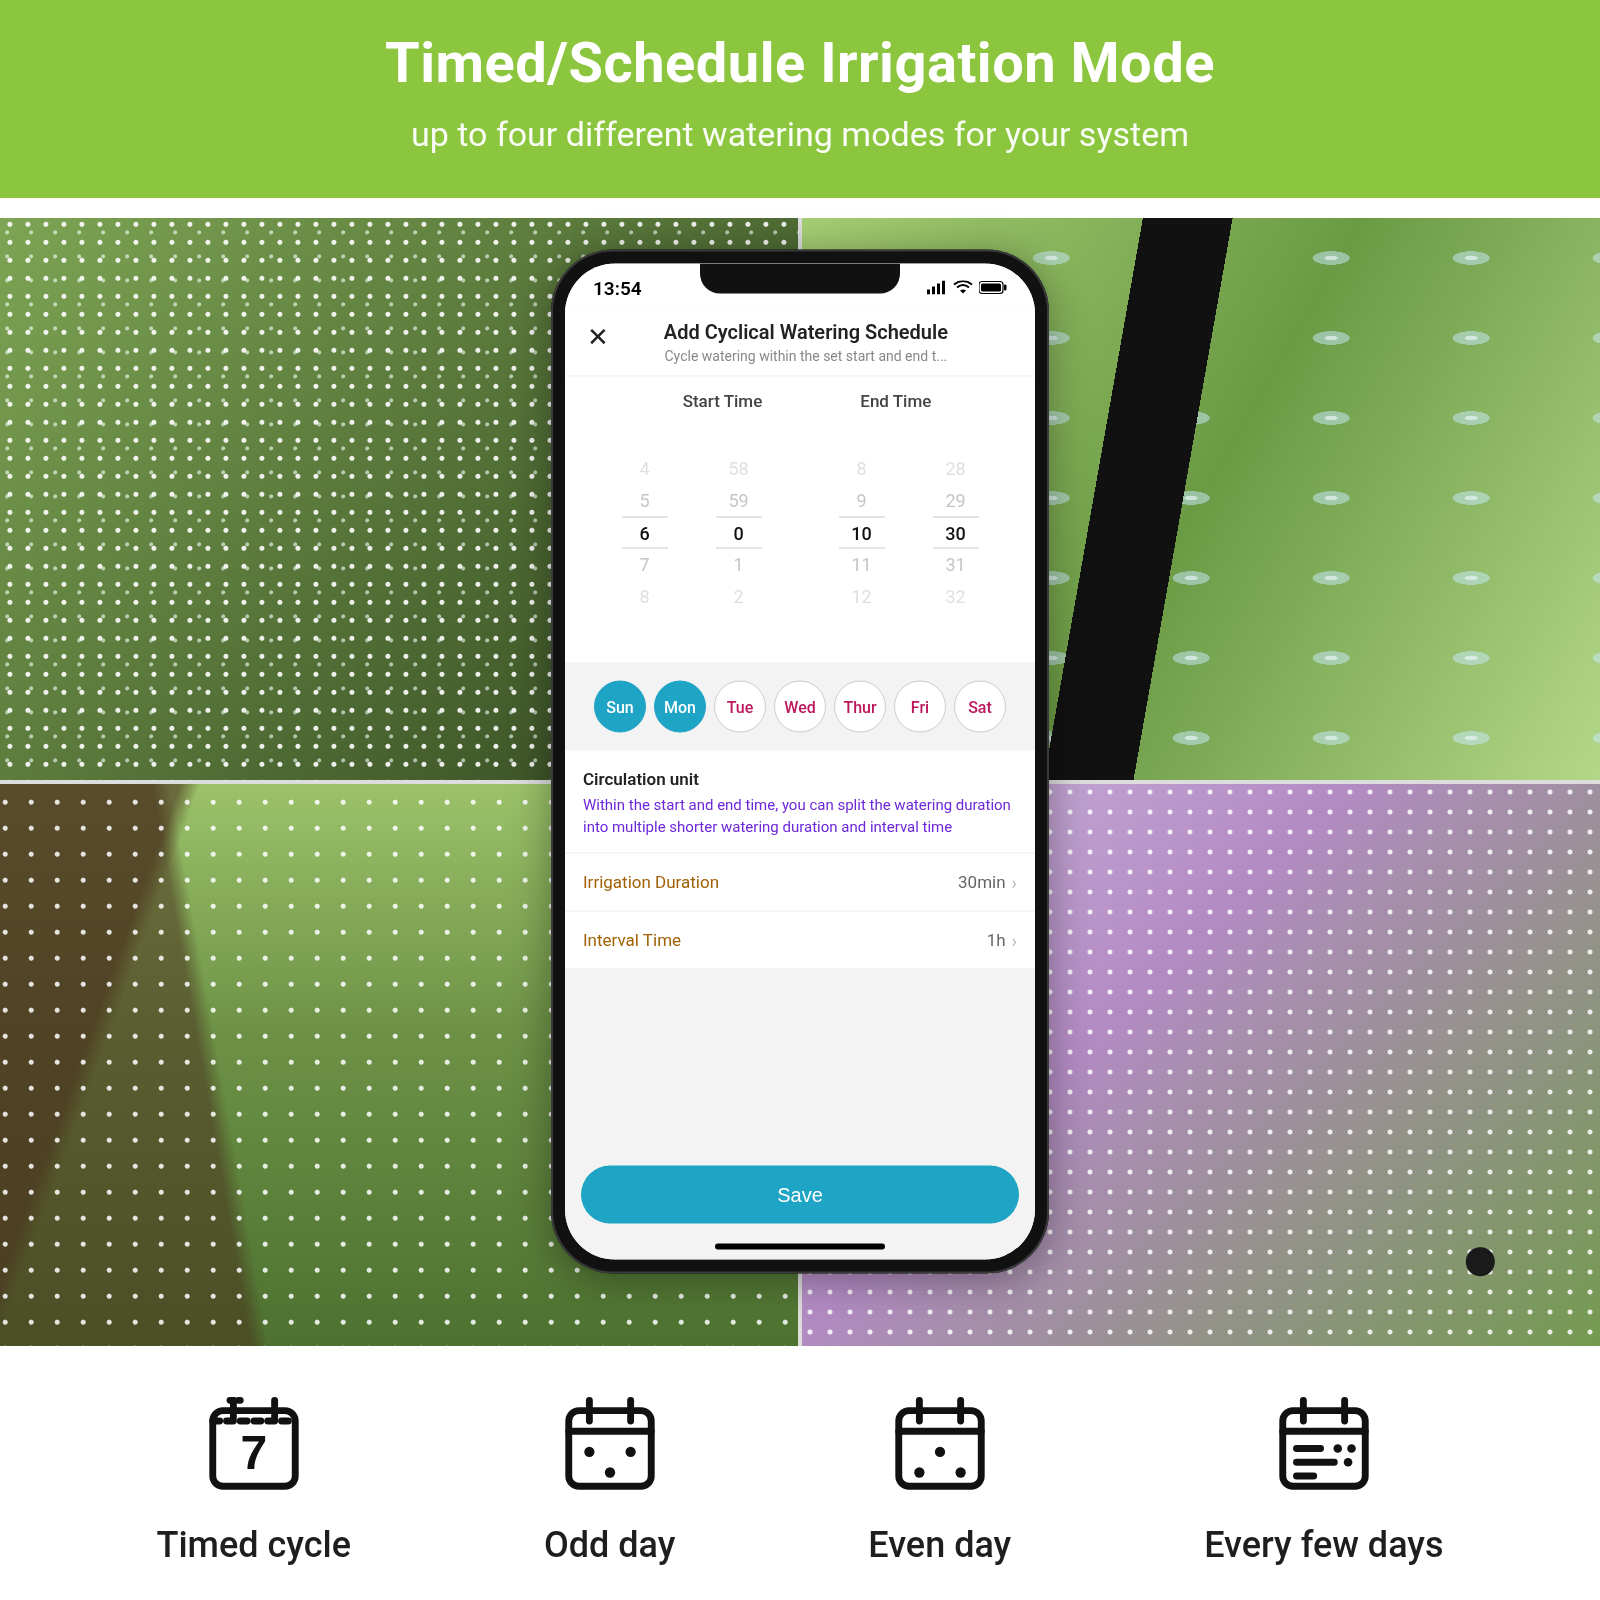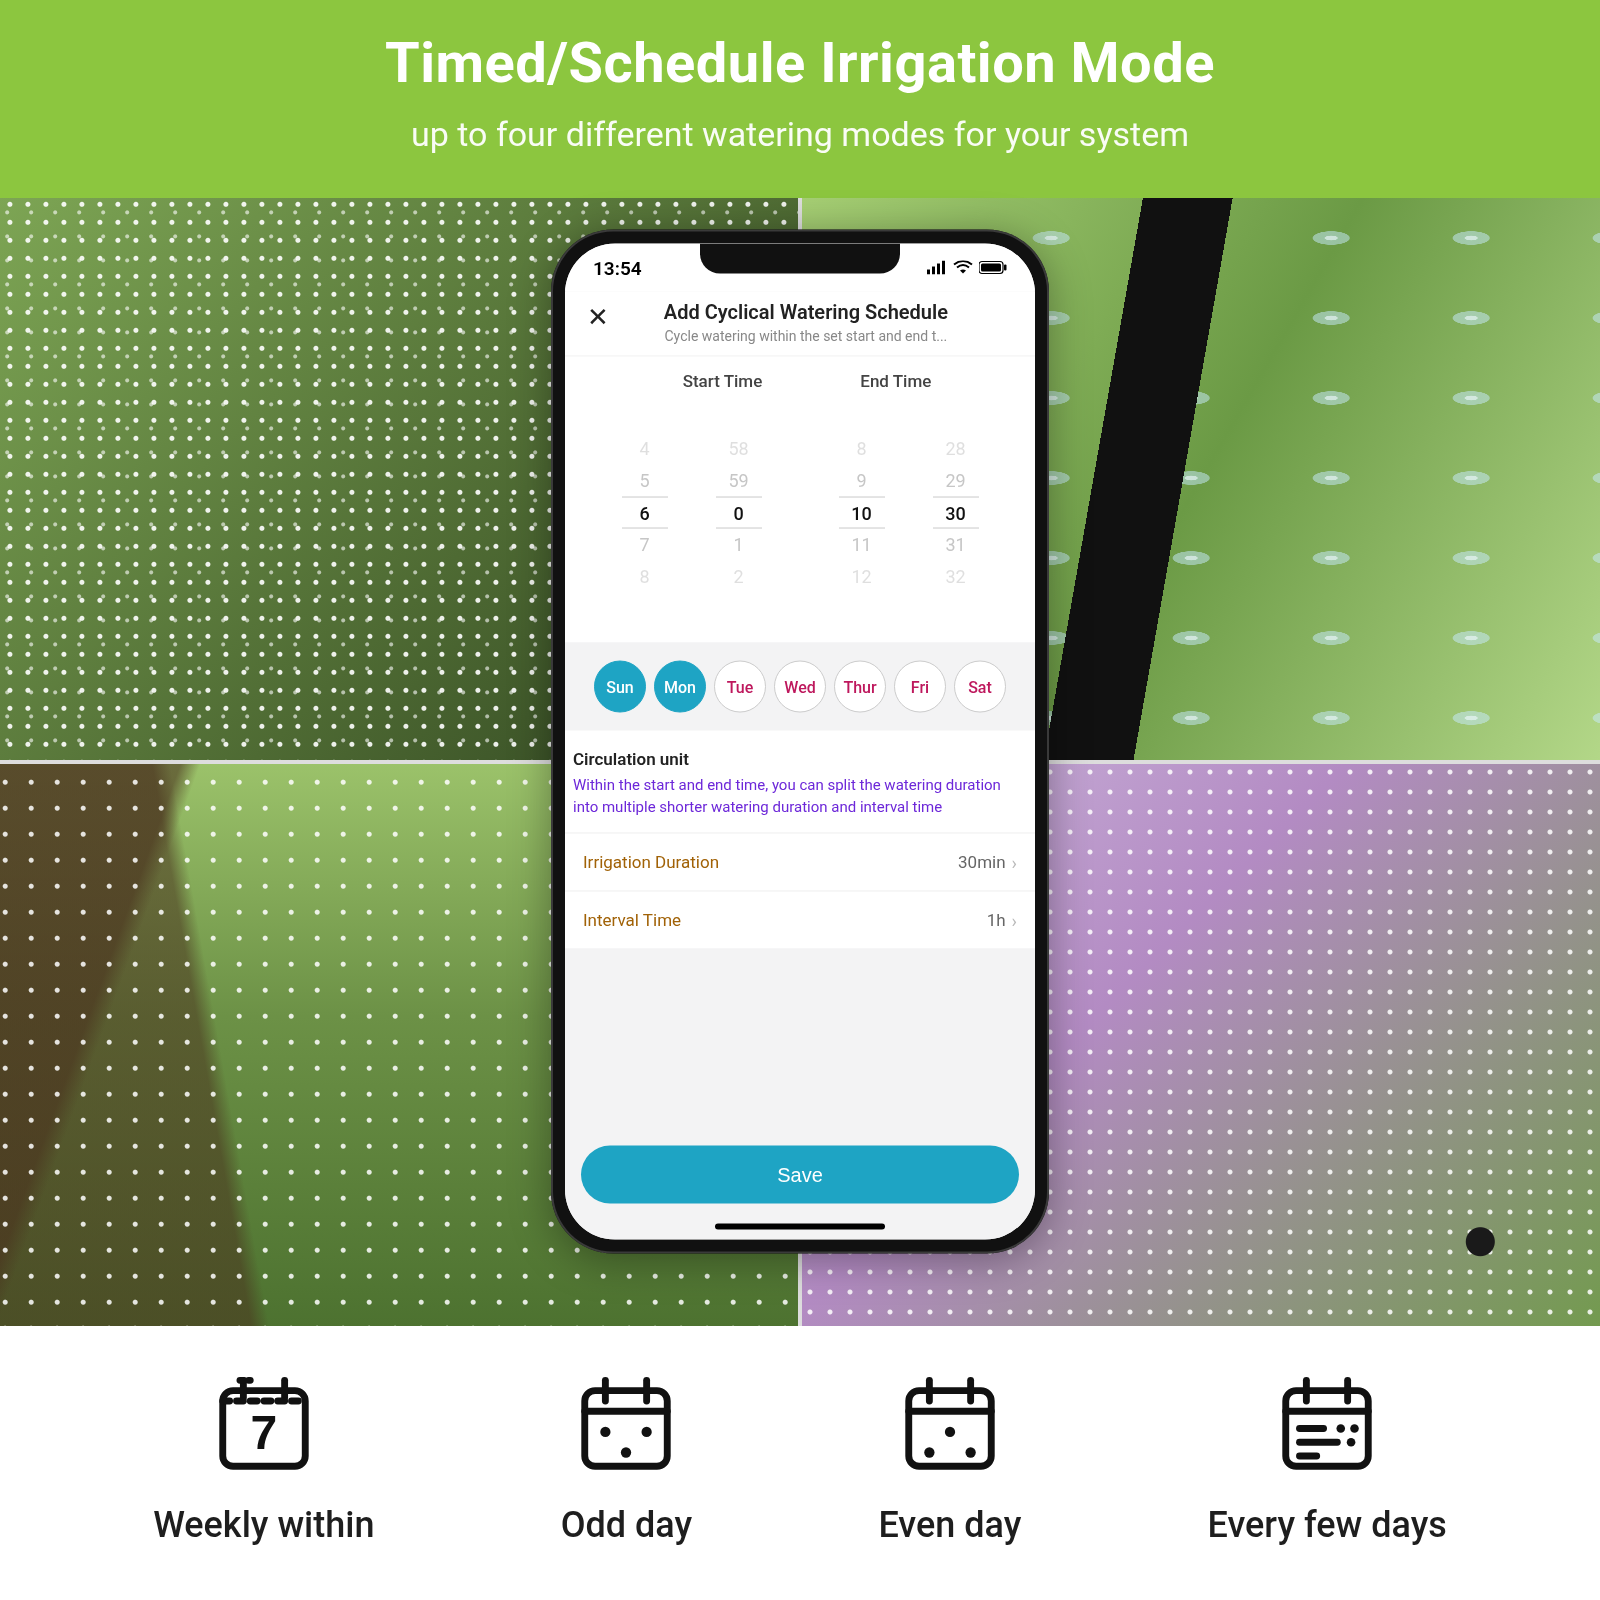--- a/index.html
+++ b/index.html
@@ -6,21 +6,21 @@
   body {
     font-family: -apple-system, BlinkMacSystemFont, "Segoe UI", Roboto, Helvetica, Arial, sans-serif;
     width: 1600px; height: 1600px; background: #fff; overflow: hidden;
   }
   
   .banner { background:#8cc63f; width:100%; padding:30px 0 44px; text-align:center; color:#fff; }
   .banner h1 { font-size:56px; font-weight:700; letter-spacing:.5px; }
   .banner p { font-size:34px; font-weight:400; margin-top:18px; opacity:.95; }
 
   
-  .collage { position:relative; width:100%; height:1128px; display:grid; grid-template-columns:1fr 1fr; grid-template-rows:1fr 1fr; gap:4px; background:#ddd; }
+  .collage { position:relative; width:100%; height:1128px; display:grid; grid-template-columns:1fr 1fr; grid-template-rows:1fr 1fr; gap:4px; background:#ddd;margin-top:20px; }
   .photo { background:#5a7a3a; position:relative; overflow:hidden; }
   .photo::after { content:""; position:absolute; inset:0; }
   .ph1 { background:linear-gradient(135deg,#7da554 0%,#4e6a33 60%,#2f4420 100%); }
   .ph1::after { background:
      radial-gradient(circle at 55% 35%, rgba(255,255,255,.9) 0 2px, transparent 3px) 0 0/18px 18px,
      radial-gradient(circle at 30% 60%, rgba(255,255,255,.6) 0 1.5px, transparent 2.5px) 0 0/24px 24px,
      linear-gradient(rgba(0,0,0,0),rgba(0,0,0,0)); filter:blur(.3px); }
   .ph2 { background:linear-gradient(120deg,#a6cf74 0%,#6b9a45 50%,#b3d788 100%); }
   .ph2::after { background:
      linear-gradient(100deg, transparent 0 38%, #111 38% 48%, transparent 48% 100%),
@@ -63,21 +63,21 @@
   .wheel { width:46px; text-align:center; font-size:18px; color:#c6c6c6; position:relative; }
   .wheel .row { height:32px; line-height:32px; }
   .wheel .row.sel { color:#111; border-top:1px solid #c9c9c9; border-bottom:1px solid #c9c9c9; font-weight:500; }
   .wheel .row.fade1 { opacity:.55; }
   .wheel .row.fade2 { opacity:.25; }
 
   .days { display:flex; gap:8px; padding:18px 12px; background:#f3f3f4; justify-content:center; }
   .day-btn { width:52px; height:52px; border-radius:50%; border:1.5px solid #ccc; background:#fff; color:#be185d; font-size:16px; font-weight:500; display:flex; align-items:center; justify-content:center; }
   .day-btn.active { background:#1ea4c4; border-color:#1ea4c4; color:#fff; }
 
-  .circ { background:#fff; padding:18px 8px 14px; }
+  .circ { background:#fff; padding:18px 18px 14px; }
   .circ .ct { font-size:17px; font-weight:600; color:#222; margin-bottom:6px; }
   .circ .cd { font-size:15px; color:#6d28d9; line-height:1.45; }
 
   .setting-row { background:#fff; display:flex; justify-content:space-between; align-items:center; padding:18px 18px; border-top:1px solid #f0f0f0; font-size:17px; }
   .setting-row .lbl { color:#a16207; }
   .setting-row .val { color:#666; display:flex; align-items:center; gap:6px; }
   .chev { color:#bbb; font-size:18px; }
 
   .spacer { flex:1; background:#f3f3f4; }
   .save-wrap { background:#f3f3f4; padding:14px 16px 36px; }
@@ -239,21 +239,21 @@
     <span>
       <svg viewBox="0 0 64 64" fill="none" stroke="#111" stroke-width="4" stroke-linecap="round">
         <rect x="8" y="12" width="48" height="44" rx="6"></rect>
         <line x1="20" y1="6" x2="20" y2="16"></line>
           <line x1="44" y1="6" x2="44" y2="16"></line>
         <text x="32" y="46" text-anchor="middle" font-size="28" font-family="Arial" fill="#111" stroke="none" font-weight="600">7</text>
         <line x1="18" y1="6" x2="24" y2="6" stroke-dasharray="2 3"></line>
         <path d="M8 18 h48" stroke-dasharray="4 4"></path>
       </svg>
     </span>
-    <div class="lbl">Weekly within</div>
+    <div class="lbl">Timed cycle</div>
   </div>
   <div class="mode">
     <span>
       <svg viewBox="0 0 64 64" fill="none" stroke="#111" stroke-width="4" stroke-linecap="round">
         <rect x="8" y="12" width="48" height="44" rx="6"></rect>
         <line x1="20" y1="6" x2="20" y2="18"></line>
           <line x1="44" y1="6" x2="44" y2="18"></line>
         <line x1="8" y1="24" x2="56" y2="24"></line>
         <circle cx="20" cy="36" r="3" fill="#111" stroke="none"></circle>
         <circle cx="44" cy="36" r="3" fill="#111" stroke="none"></circle>

